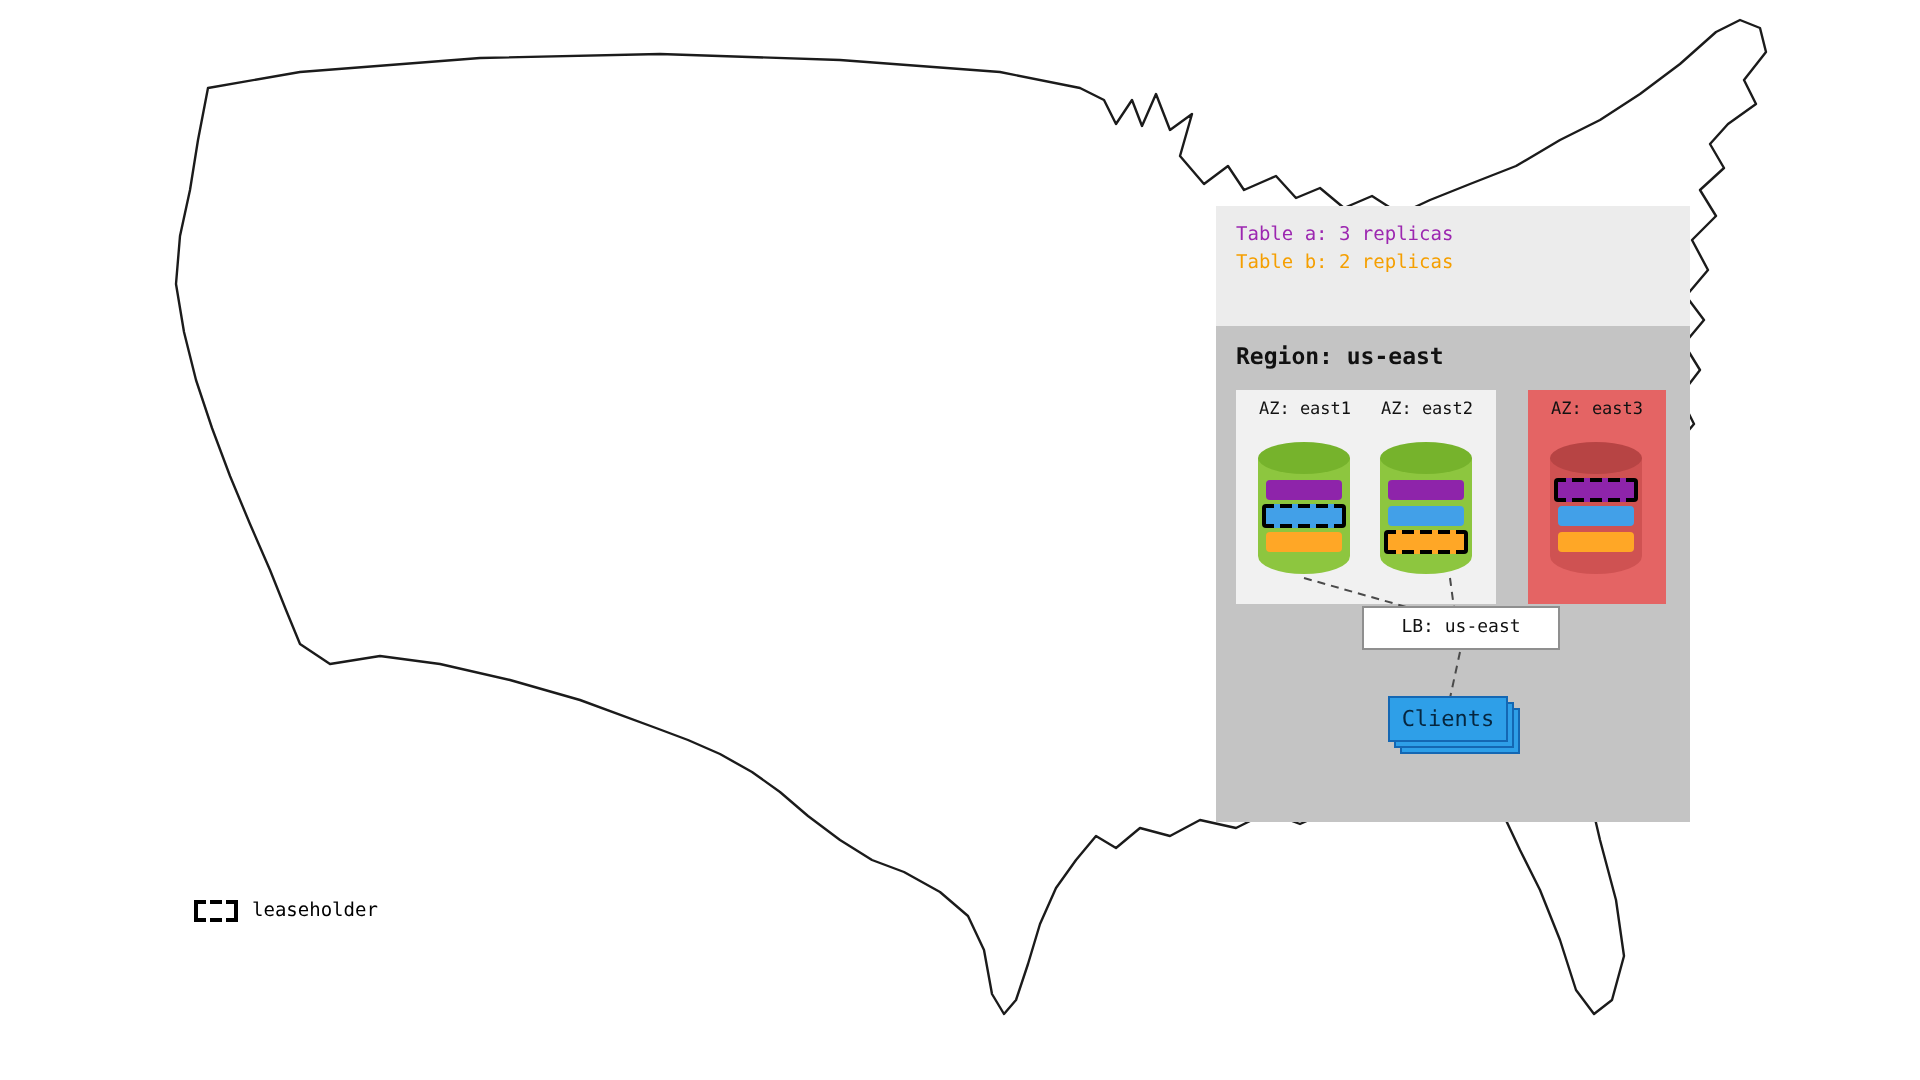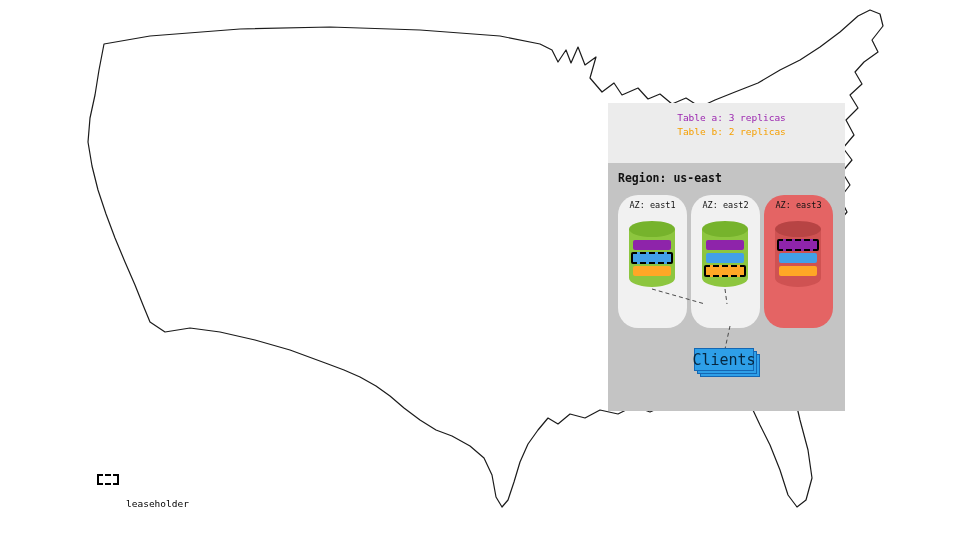--- a/index.html
+++ b/index.html
@@ -6,37 +6,37 @@
   body { background:#fff; }
   .canvas {
     position:relative; width:960px; height:540px; background:#ffffff;
     overflow:hidden; font-family:"DejaVu Sans Mono", monospace; color:#111;
   }
   .map-svg { position:absolute; left:0; top:0; width:960px; height:540px; }
 
   
   .legend-box {
     position:absolute; left:608px; top:103px; width:237px; height:60px;
-    background:#ececec; padding:8px 0 0 10px;text-align:center;
+    background:#ececec; padding:8px 0 0 10px;
   }
   .legend-line { font-size:9.5px; line-height:13.5px; white-space:pre; }
   .c-tablea { color:#9c27b0; }
   .c-indexa { color:#1e88e5; }
   .c-tableb { color:#f59f00; }
 
   
   .region-box {
     position:absolute; left:608px; top:163px; width:237px; height:248px;
     background:#c4c4c4;
   }
   .region-title { position:absolute; left:10px; top:8px; font-size:11.5px; color:#111;font-weight:bold; }
 
-  .az { position:absolute; top:32px; width:69px; height:133px; background:#f1f1f1;border-radius:20px; }
+  .az { position:absolute; top:32px; width:69px; height:107px; background:#f1f1f1; }
   .az1 { left:10px; }
-  .az2 { left:83px; }
+  .az2 { left:71px; }
   .az3 { left:156px; background:#e46464; }
   .az-label { text-align:center; font-size:8.5px; padding-top:5px; color:#111; }
 
   .cylinder { position:absolute; left:11px; top:26px; width:46px; height:70px; }
   .cyl-body {
     position:absolute; left:0; top:8px; width:46px; height:58px;
     background:#8dc63f; border-radius:0 0 23px 23px / 0 0 9px 9px;
   }
   .cyl-top {
     position:absolute; left:0; top:0; width:46px; height:16px;
@@ -63,26 +63,26 @@
   }
 
   .clients-stack { position:absolute; left:86px; top:185px; width:68px; height:31px; z-index:3; }
   .client-layer {
     position:absolute; width:60px; height:23px;
     background:#2e9fe8; border:1px solid #1467b3;
   }
   .client-l3 { left:6px; top:6px; }
   .client-l2 { left:3px; top:3px; }
   .client-l1 { left:0; top:0; display:flex; align-items:center; justify-content:center;
-               font-size:15px; color:#06263f;text-align:center; }
+               font-size:11px; color:#06263f;text-align:center; }
 
   
   .key { position:absolute; left:97px; top:450px; display:flex; align-items:center; gap:7px; }
   .key-swatch { width:22px; height:11px; border:2px dashed #000; background:#fff; }
-  .key-label { font-size:9.5px; color:#000;margin-top:48px; }
+  .key-label { font-size:9.5px; color:#000; }
 </style>
 </head>
 <body>
 
 <div class="canvas">
 
   <svg class="map-svg" viewBox="0 0 960 540">
     <path fill="none" stroke="#1b1b1b" stroke-width="1.2" stroke-linejoin="round" d="M104,44 L150,36 L240,29 L330,27 L420,30 L500,36 L540,44
          L552,50 L558,62 L566,50 L571,63 L578,47 L585,65 L596,57 L590,78 L602,92 L614,83 L622,95 L638,88 L648,99 L660,94 L672,104 L686,98 L700,107
          L715,100 L735,92 L758,83 L780,70 L800,60 L820,47 L840,32 L858,16 L870,10 L880,14 L883,26 L872,40 L878,52 L864,62
@@ -134,20 +134,23 @@
         <div class="bar bar-b"></div>
       </div>
     </div>
 
     <svg class="connectors" viewBox="0 0 237 248">
       <line x1="44" y1="126" x2="97" y2="141" stroke="#4a4a4a" stroke-width="1" stroke-dasharray="4,3"></line>
       <line x1="117" y1="126" x2="119" y2="141" stroke="#4a4a4a" stroke-width="1" stroke-dasharray="4,3"></line>
       <line x1="122" y1="163" x2="117" y2="186" stroke="#4a4a4a" stroke-width="1" stroke-dasharray="4,3"></line>
     </svg>
 
+    <div class="lb-box">
+      <span>LB: us-east</span>
+    </div>
 
     <div class="clients-stack">
       <div class="client-layer client-l3"></div>
       <div class="client-layer client-l2"></div>
       <div class="client-layer client-l1">Clients</div>
     </div>
   </div>
 
   <div class="key">
     <span class="key-swatch"></span>

